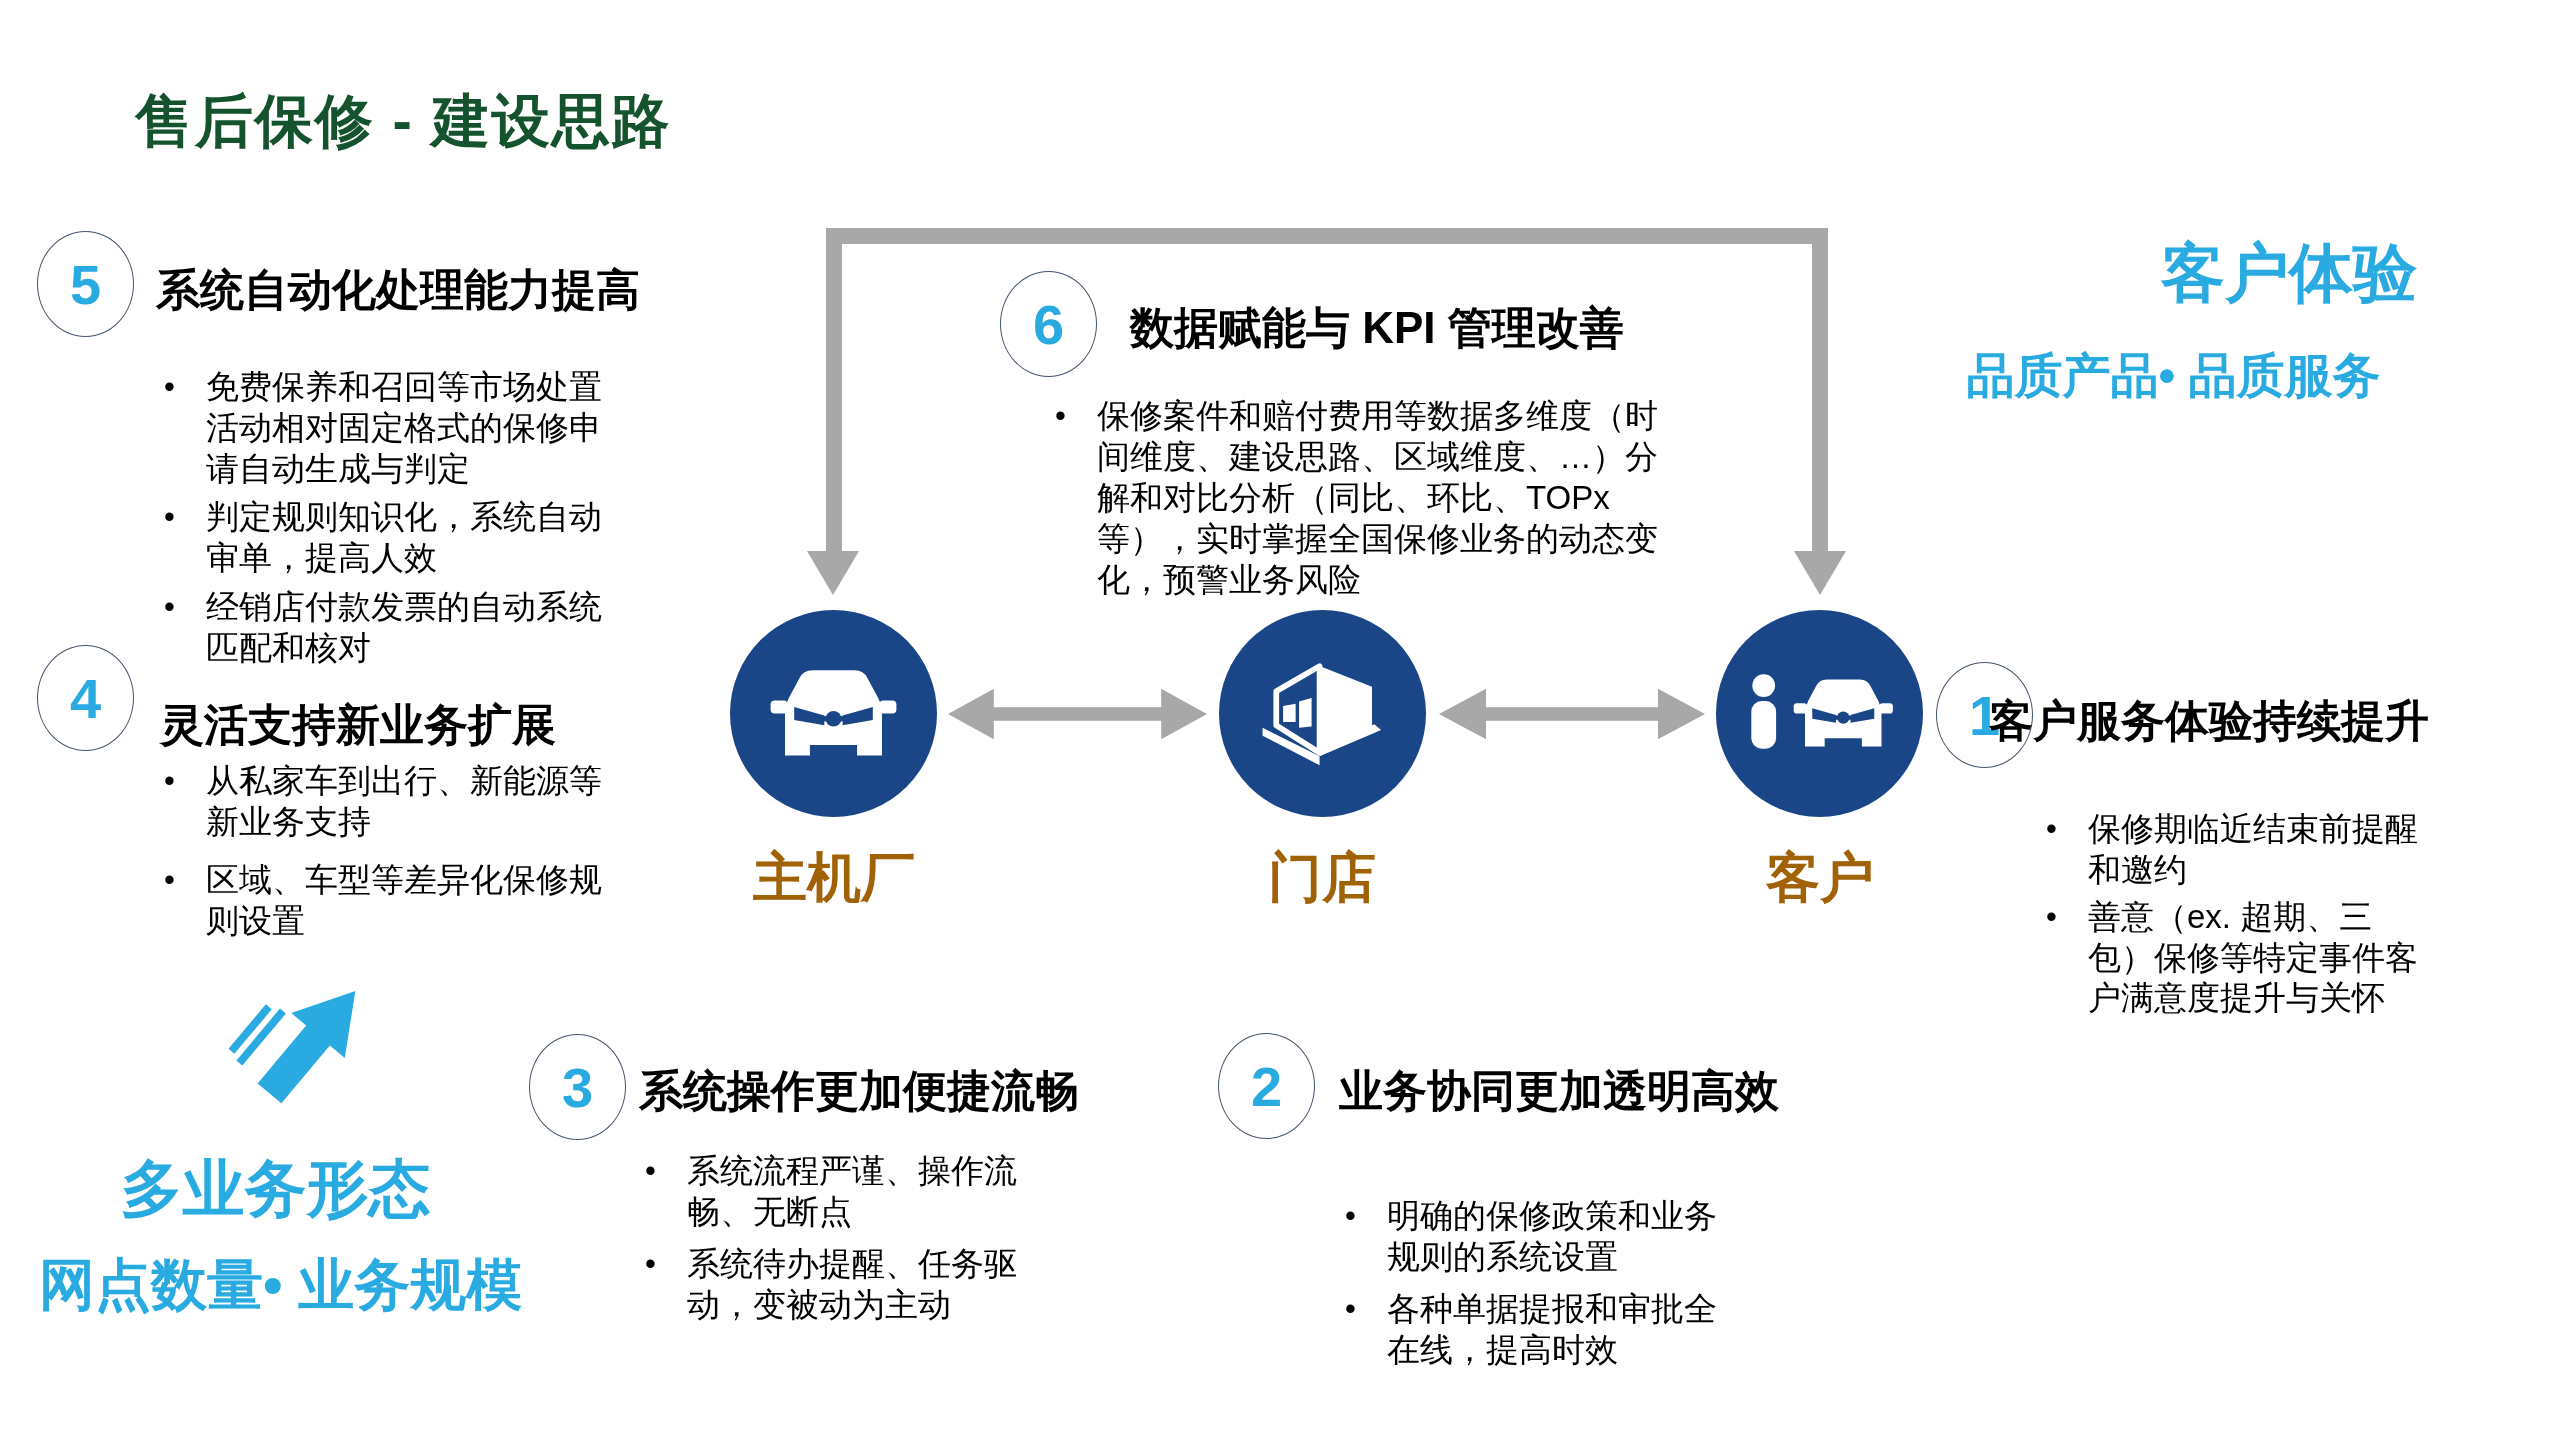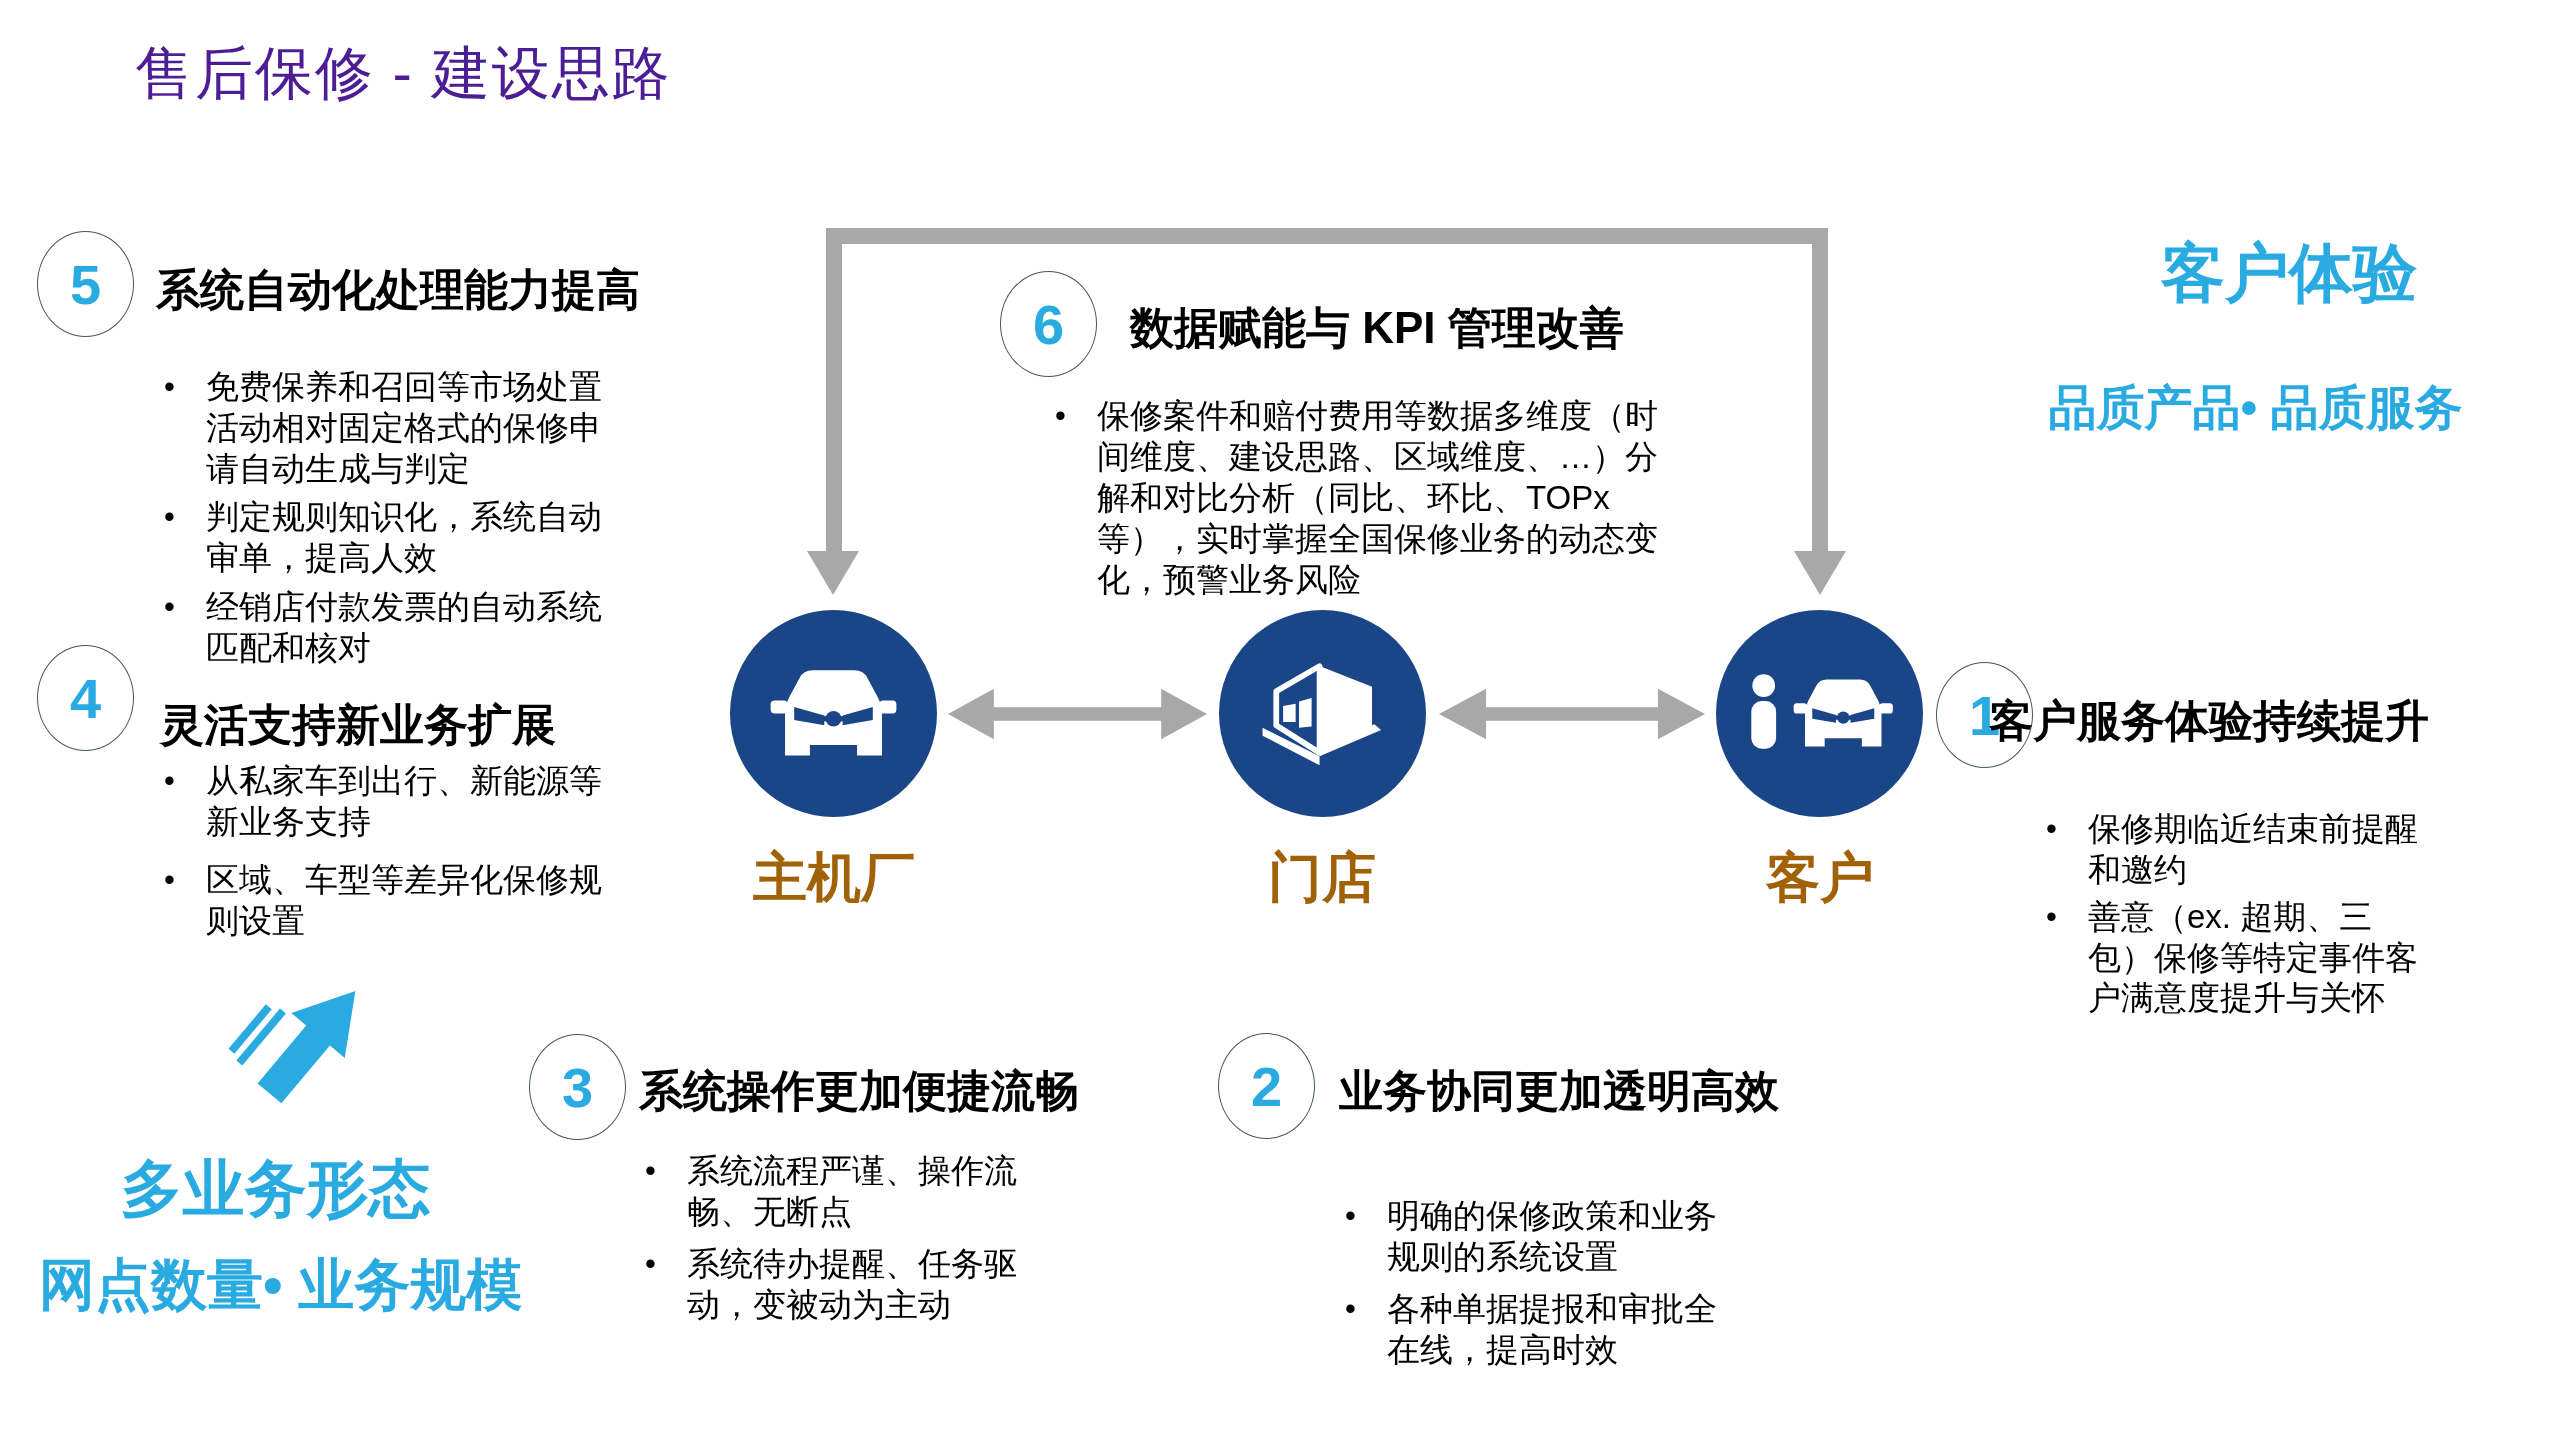--- a/index.html
+++ b/index.html
@@ -1,21 +1,21 @@
 <!DOCTYPE html>
 <html><head>
 <meta charset="utf-8">
 <style>
   html,body{margin:0;padding:0;background:#fff;}
   .slide{
     position:relative;width:2576px;height:1449px;background:#ffffff;overflow:hidden;
     font-family:"Liberation Sans","DejaVu Sans",sans-serif;color:#000;
   }
   .abs{position:absolute;}
-  .page-title{font-size:58px;font-weight:400;color:#4c1d95;letter-spacing:1.9px;white-space:nowrap;}
+  .page-title{font-size:58px;font-weight:700;color:#14532d;letter-spacing:1.9px;white-space:nowrap;margin-top:48px;}
 
   
   .numbadge{
     width:97px;height:106px;border-radius:50%;
     border:1.9px solid #44546A;background:#fff;
     display:flex;align-items:center;justify-content:center;
     font-size:56px;font-weight:800;color:var(--cyan,#29ABE2);
     box-sizing:border-box;
   }
   .sec-heading{font-size:44px;font-weight:800;color:#000;white-space:nowrap;}
@@ -210,21 +210,21 @@
 规则的系统设置</span>
     </div>
     <div class="brow">
       <span class="bdot">•</span>
       <span class="btxt">各种单据提报和审批全
 在线，提高时效</span>
     </div>
   </div>
 
   <div class="abs cyan-big" style="left:2038px;top:230px;width:502px;font-size:64px;">客户体验</div>
-  <div class="abs cyan-big" style="left:1985px;top:344px;width:541px;font-size:48px;margin-top:32px;">品质产品• 品质服务</div>
+  <div class="abs cyan-big" style="left:1903px;top:344px;width:541px;font-size:48px;">品质产品• 品质服务</div>
 
   <svg class="abs" style="left:220px;top:968px;" width="155" height="184" viewBox="0 0 160 190">
     <g fill="#29ABE2" transform="rotate(40 80 95)">
       <polygon points="80,2 44,62 64,62 64,140 96,140 96,62 116,62"></polygon>
       <rect x="32" y="66" width="8" height="70"></rect>
       <rect x="18" y="72" width="8" height="60"></rect>
     </g>
   </svg>
   <div class="abs cyan-big" style="left:58px;top:1147px;width:435px;font-size:62px;">多业务形态</div>
   <div class="abs cyan-big" style="left:39px;top:1248px;width:473px;font-size:56px;">网点数量• 业务规模</div>

